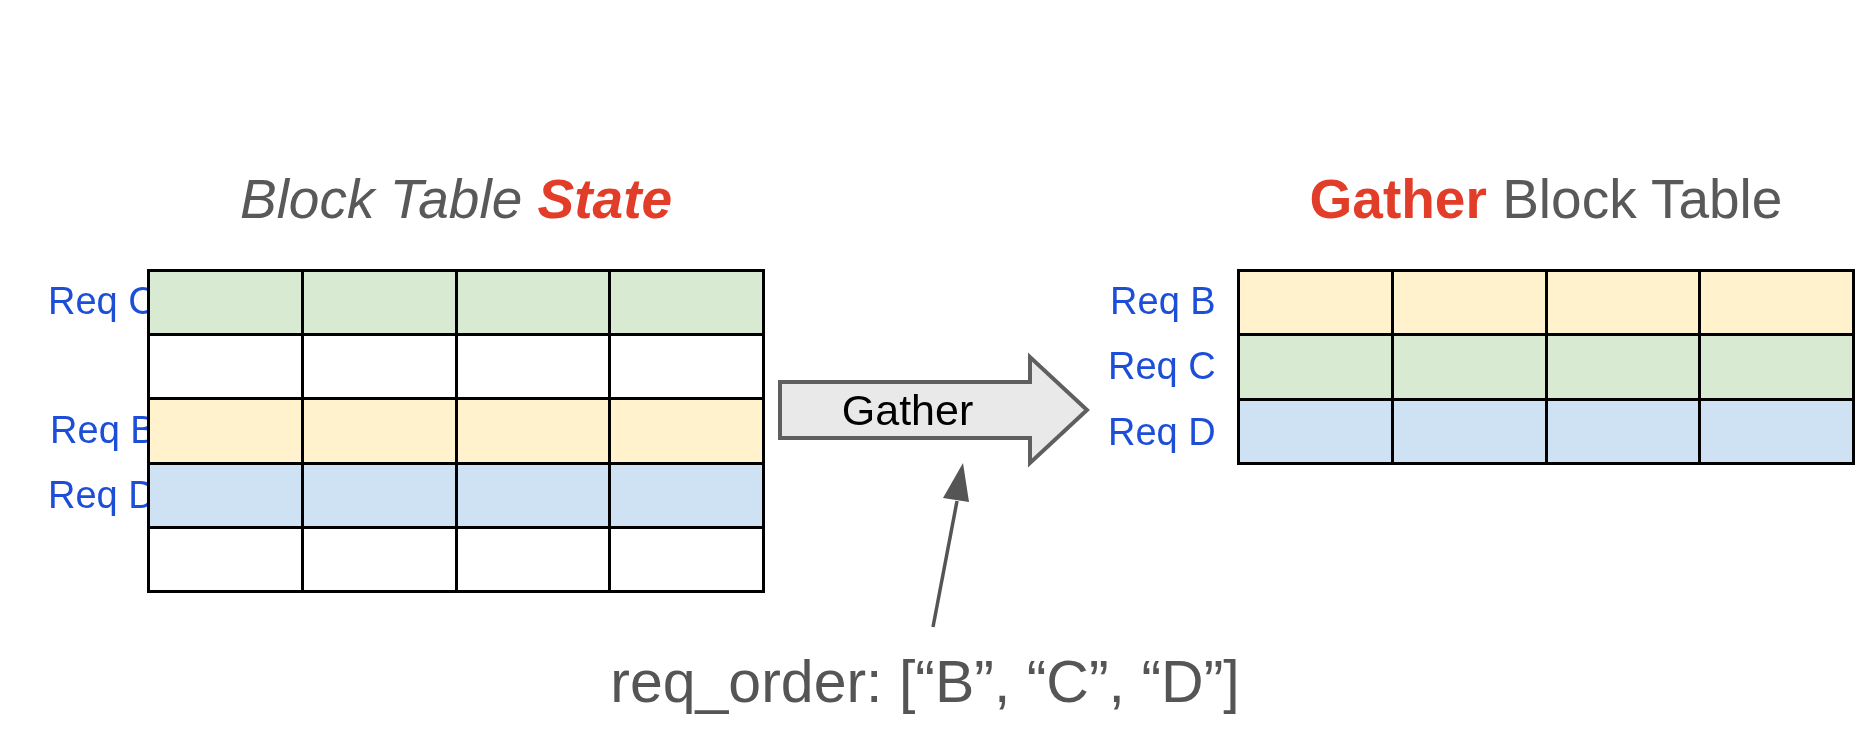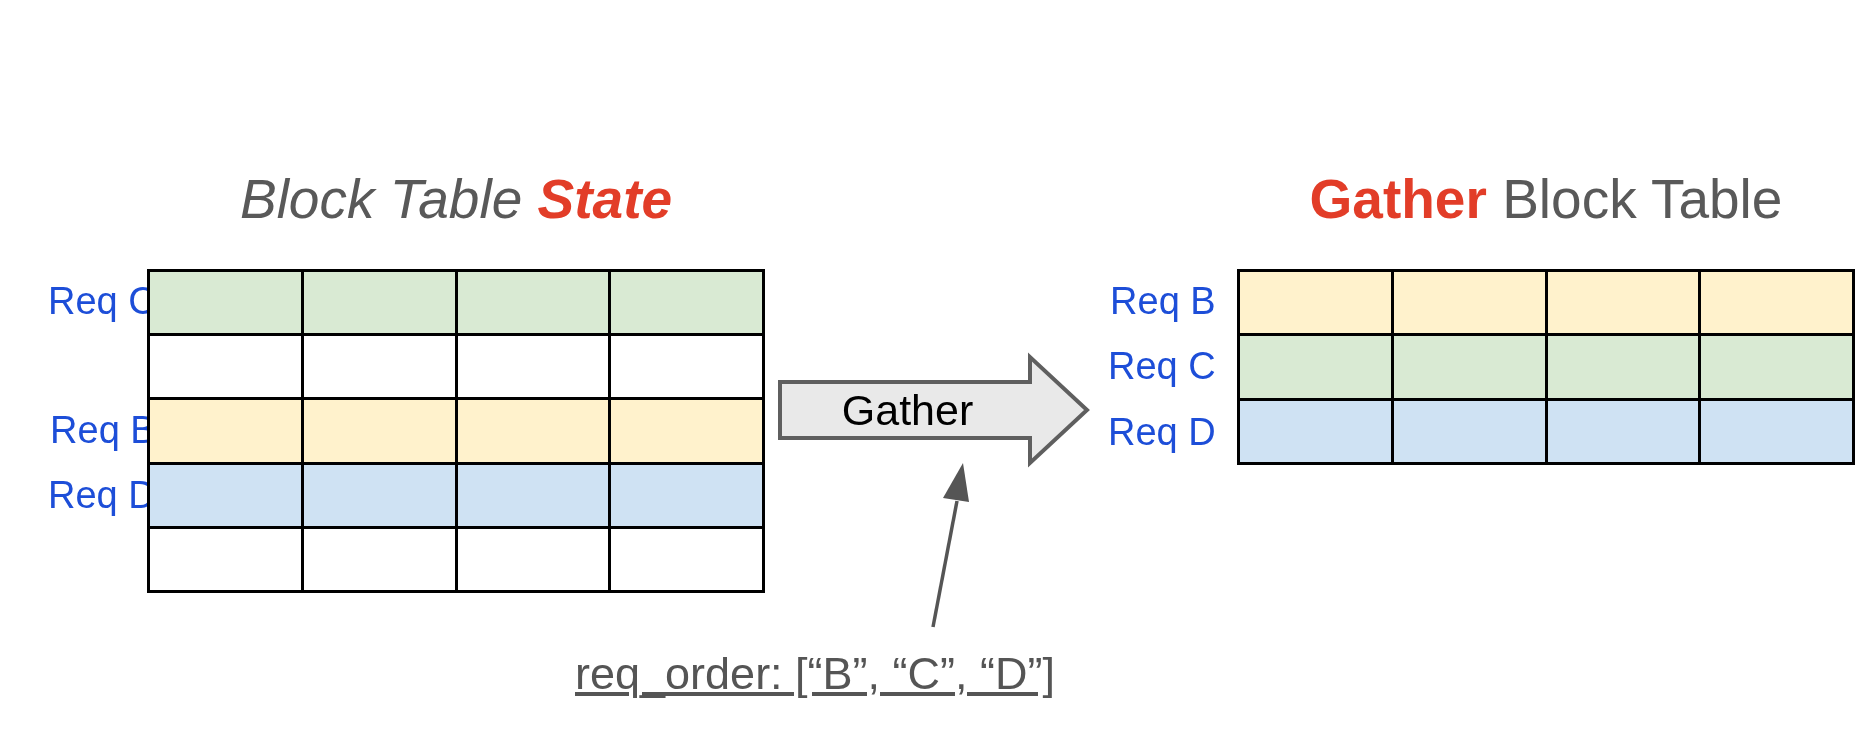--- a/index.html
+++ b/index.html
@@ -46,23 +46,23 @@
   }
   .arrow-svg{position:absolute;left:770px;top:350px;}
   .gather-label{
     position:absolute;left:785px;top:383px;width:245px;height:54px;
     display:flex;align-items:center;justify-content:center;
     font-size:43px;color:#000000;
   }
   .annot-arrow-svg{position:absolute;left:900px;top:450px;}
   .annotation{
     position:absolute;left:575px;top:648px;width:700px;
-    font-size:45px;color:var(--annotation-gray);
+    text-align:center;
+    font-size:59px;color:var(--annotation-gray);
     white-space:nowrap;
-    text-decoration:underline;
   }
 </style>
 </head>
 <body style="--heading-gray: #595959; --accent-red: #e23d28; --cell-green: #d9ead3; --cell-yellow: #fff2cc; --cell-blue: #cfe2f3; --cell-white: #ffffff; --border-black: #000000; --arrow-fill: #e9e9e9; --arrow-stroke: #5f5f5f; --annotation-gray: #555555;">
 
 <div class="canvas">
 
 
   <div class="heading heading-left"><span>Block Table </span><span class="red">State</span></div>
 

